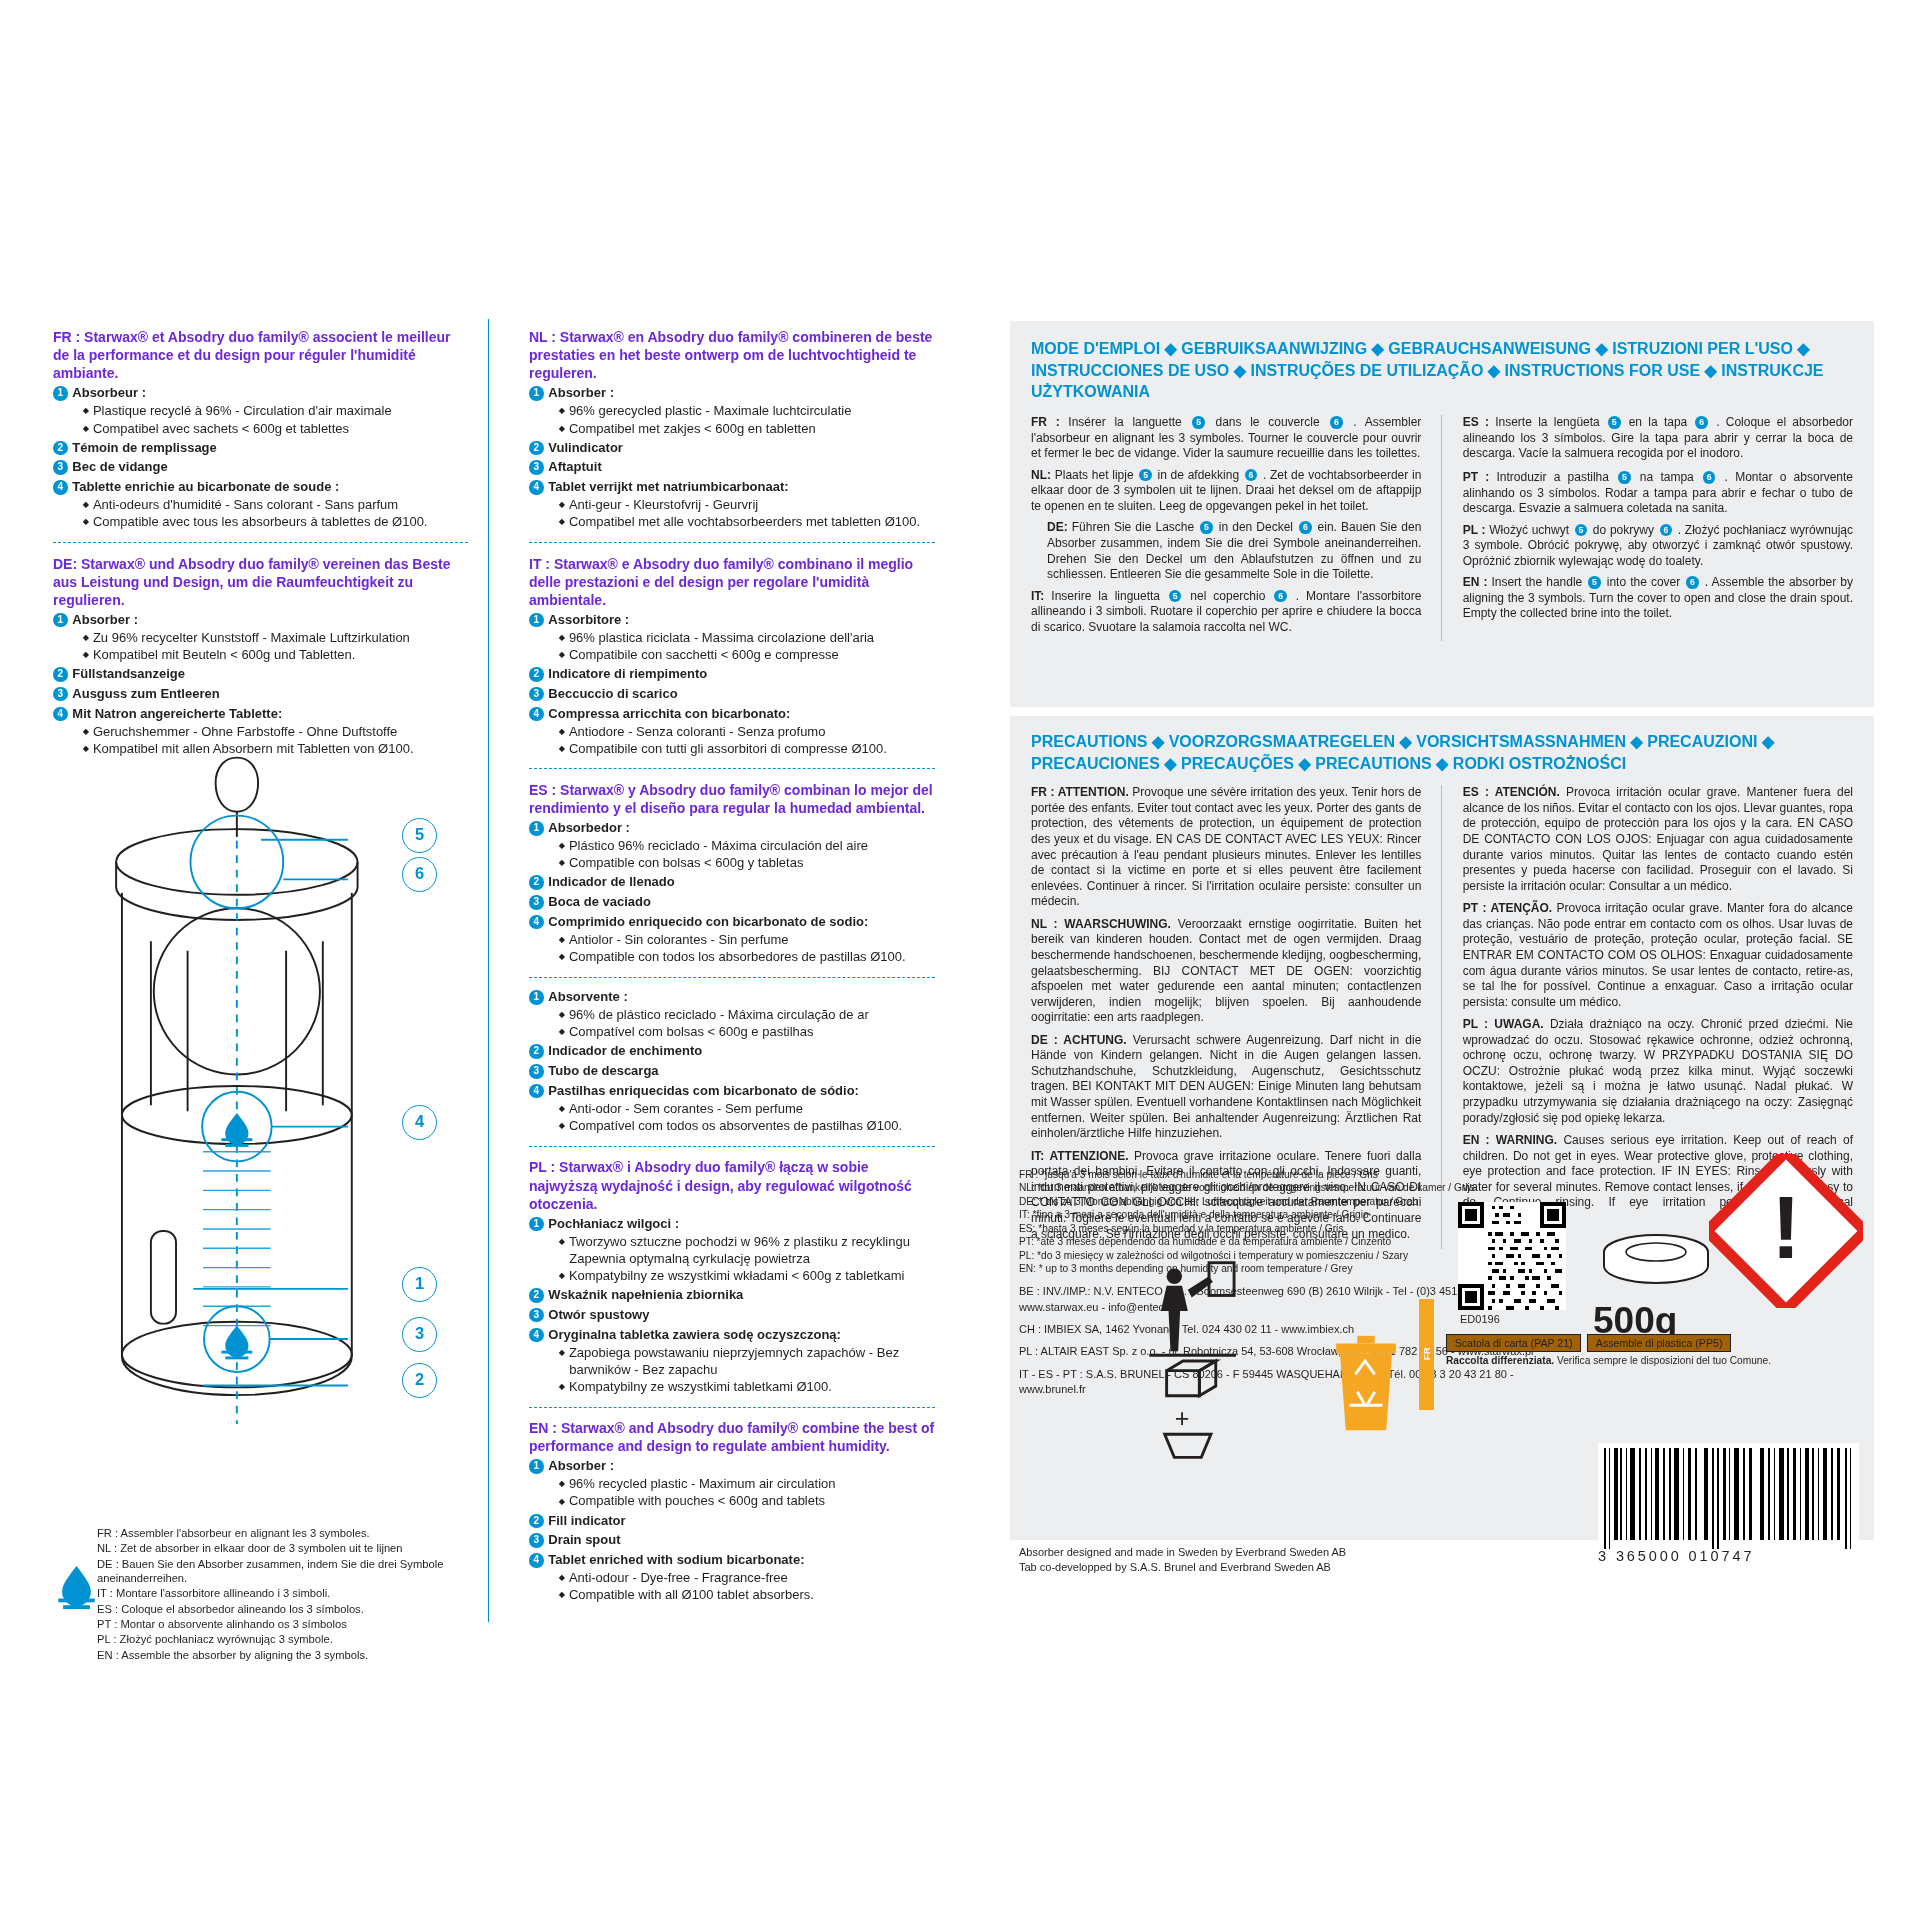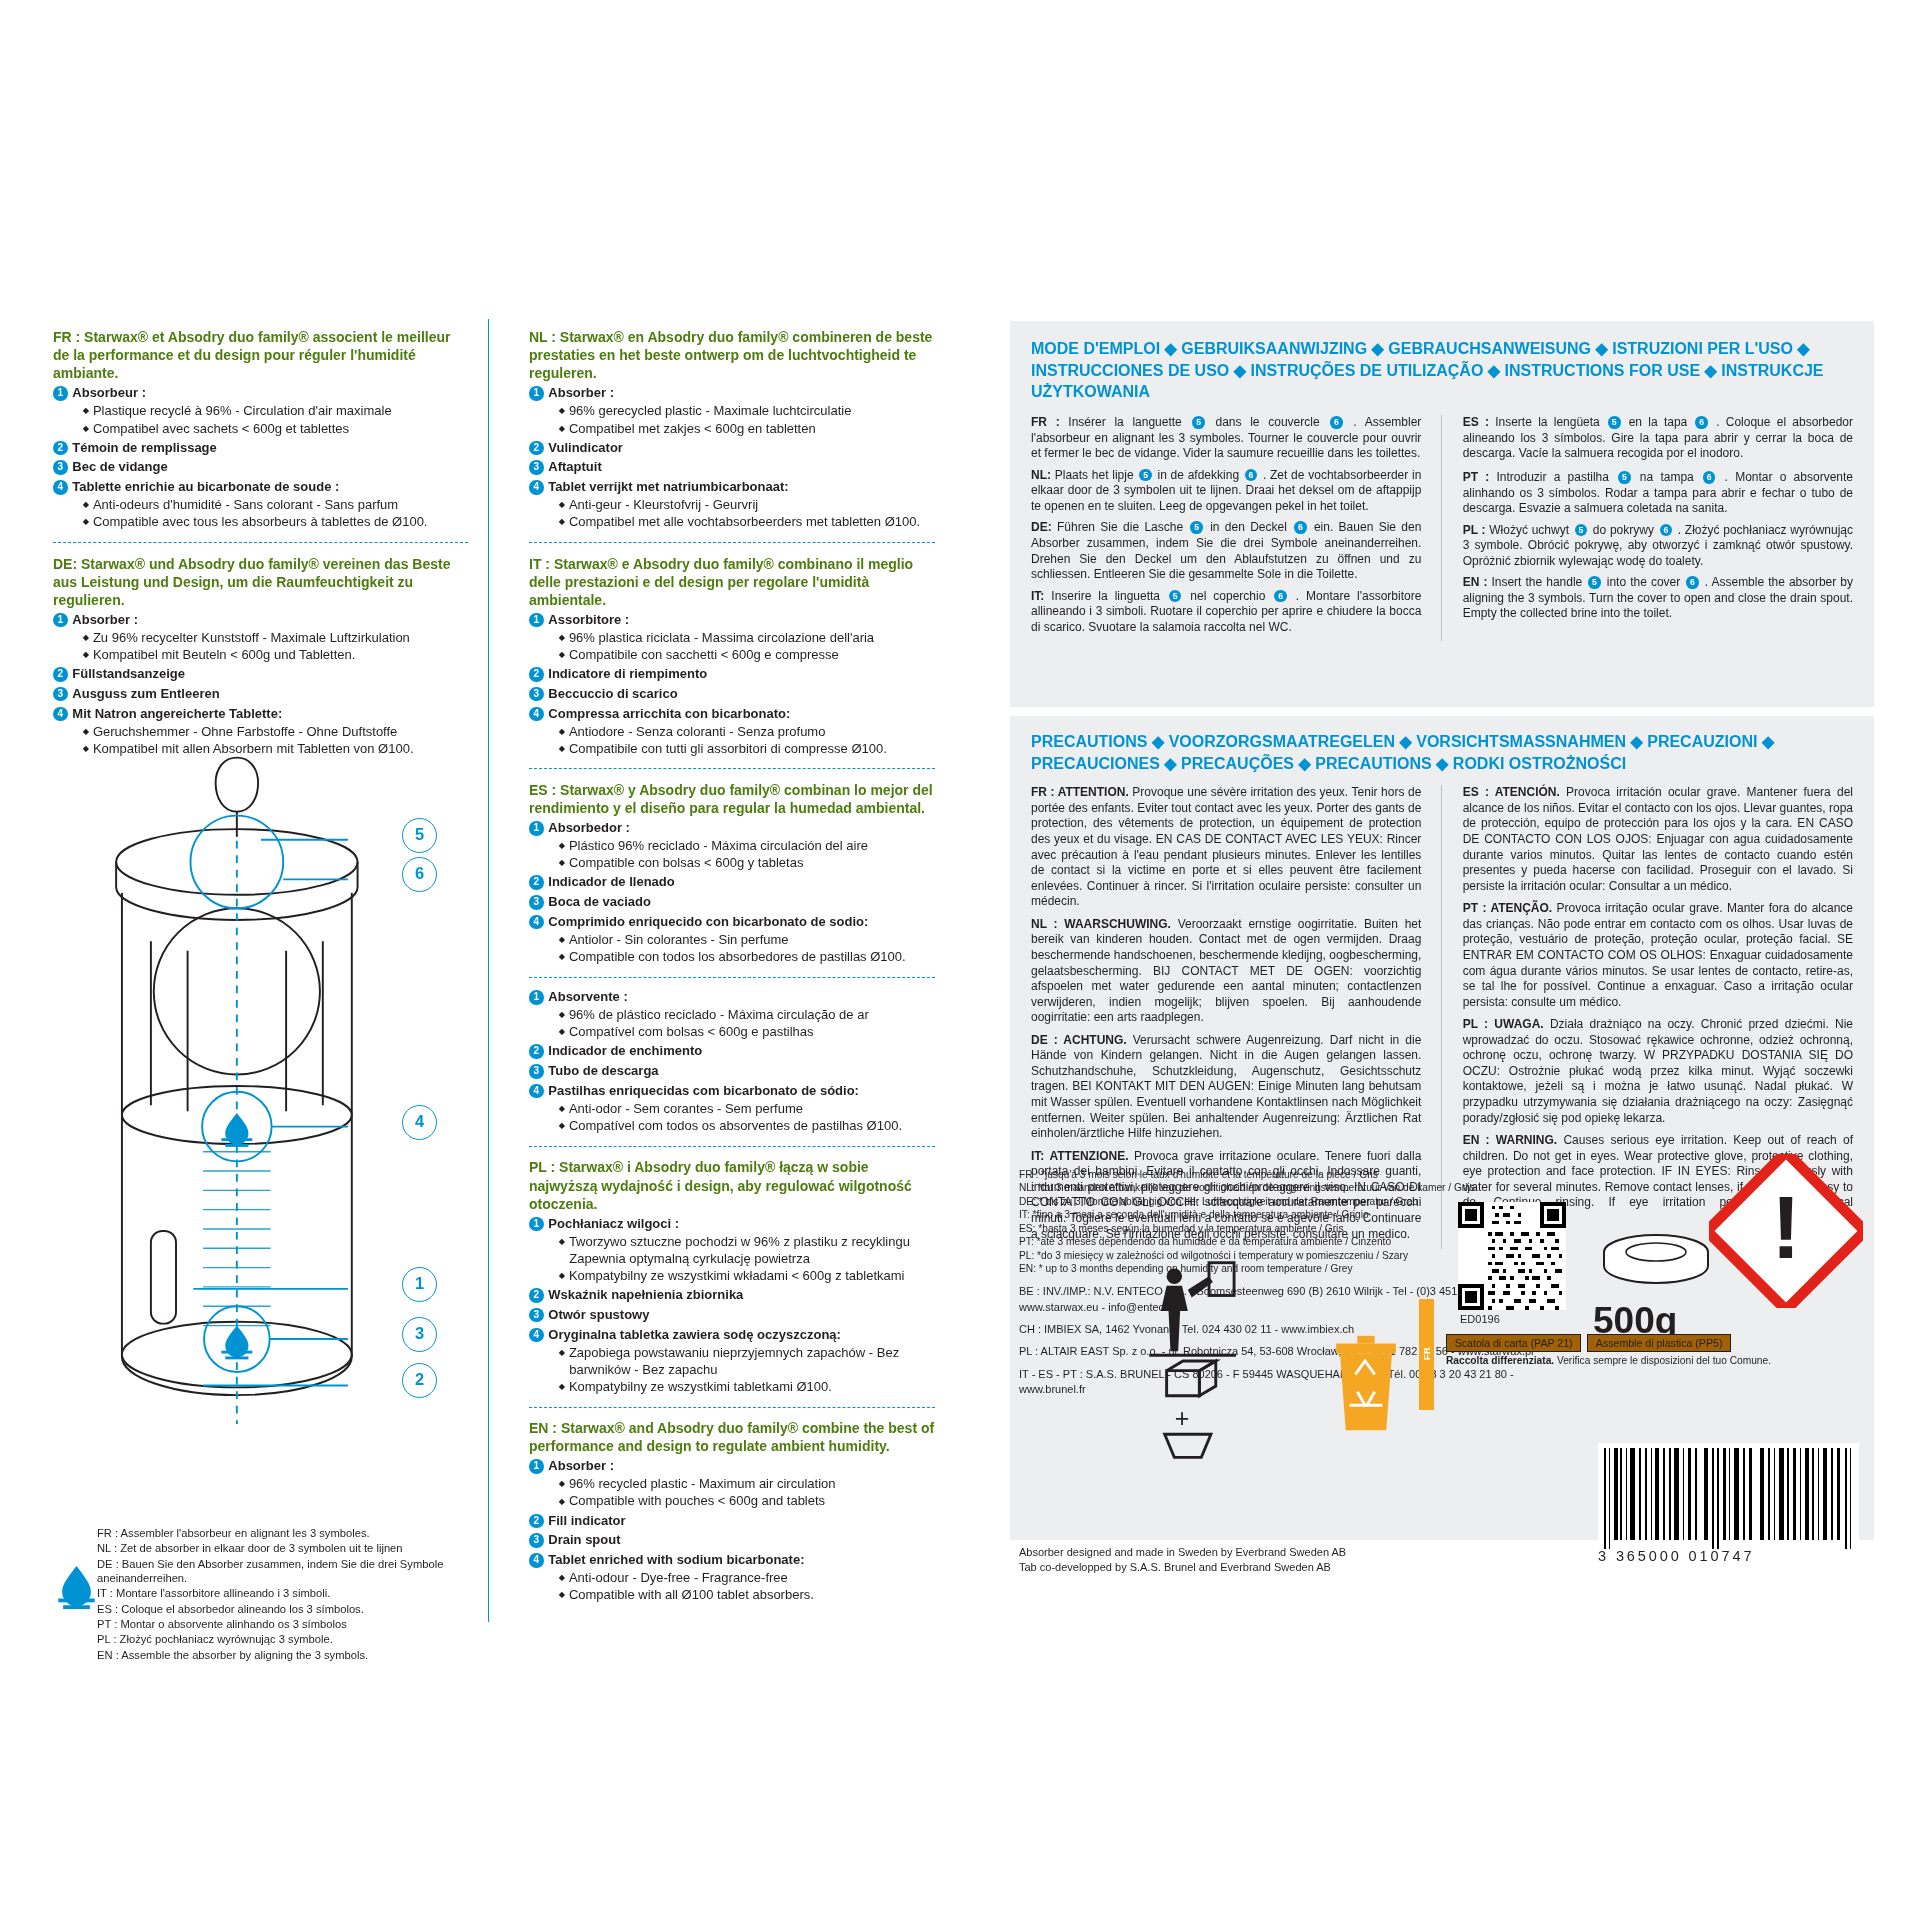--- a/index.html
+++ b/index.html
@@ -1,19 +1,19 @@
 <!DOCTYPE html>
 <html><head>
 <meta charset="utf-8">
 <style>
   html,body{margin:0;padding:0;}
   body{width:1931px;height:1931px;background:#ffffff;font-family:"Liberation Sans",sans-serif;color:#231f20;}
   .page{position:relative;width:1931px;height:1931px;}
   .bold{font-weight:bold;}
-  .hdr{color:#4d7c0f;font-weight:bold;font-size:14px;line-height:1.30;}
+  .hdr{color:#6d28d9;font-weight:bold;font-size:14px;line-height:1.30;}
   .sub{font-weight:bold;font-size:13px;line-height:1.30;color:#231f20;}
   .li{font-size:13px;line-height:1.32;color:#231f20;}
   .dash{border-top:1px dashed #0093d3;margin:11.6px 0 11.6px 0;}
 
   
   .num{
     display:inline-block;width:14.5px;height:14.5px;border-radius:50%;
     background:#0093d3;color:#fff;font-size:10px;font-weight:bold;
     text-align:center;line-height:14.5px;vertical-align:1px;margin-right:4.8px;
     font-family:"Liberation Sans",sans-serif;
@@ -422,21 +422,21 @@
       <div class="l">PL : Złożyć pochłaniacz wyrównując 3 symbole.</div>
       <div class="l">EN : Assemble the absorber by aligning the 3 symbols.</div>
     </div>
 
   <div class="panel" id="panel-top">
     <div class="rhdr" style="margin:17.4px 21px 0 21px;">MODE D'EMPLOI ◆ GEBRUIKSAANWIJZING ◆ GEBRAUCHSANWEISUNG ◆ ISTRUZIONI PER L'USO ◆ INSTRUCCIONES DE USO ◆ INSTRUÇÕES DE UTILIZAÇÃO ◆ INSTRUCTIONS FOR USE ◆ INSTRUKCJE UŻYTKOWANIA</div>
     <div style="display:flex;margin:13.5px 21px 0 21px;gap:21px;">
       <div style="flex:1;border-right:1px solid #b9bec3;padding-right:19.3px;" id="instr-left">
           <div class="rcol" style="margin-bottom: 5.8px;"><b>FR :</b> Insérer la languette <span class="pnum">5</span> dans le couvercle <span class="pnum">6</span> . Assembler l'absorbeur en alignant les 3 symboles. Tourner le couvercle pour ouvrir et fermer le bec de vidange. Vider la saumure recueillie dans les toilettes.</div>
           <div class="rcol" style="margin-bottom: 5.8px;"><b>NL:</b> Plaats het lipje <span class="pnum">5</span> in de afdekking <span class="pnum">6</span> . Zet de vochtabsorbeerder in elkaar door de 3 symbolen uit te lijnen. Draai het deksel om de aftappijp te openen en te sluiten. Leeg de opgevangen pekel in het toilet.</div>
-          <div class="rcol" style="margin-bottom: 5.8px;"><b>DE:</b> Führen Sie die Lasche <span class="pnum">5</span> in den Deckel <span class="pnum">6</span> ein. Bauen Sie den Absorber zusammen, indem Sie die drei Symbole aneinanderreihen. Drehen Sie den Deckel um den Ablaufstutzen zu öffnen und zu schliessen. Entleeren Sie die gesammelte Sole in die Toilette.</div>
+          <div class="rcol" style="margin-bottom: 5.8px; margin-left: 16px;"><b>DE:</b> Führen Sie die Lasche <span class="pnum">5</span> in den Deckel <span class="pnum">6</span> ein. Bauen Sie den Absorber zusammen, indem Sie die drei Symbole aneinanderreihen. Drehen Sie den Deckel um den Ablaufstutzen zu öffnen und zu schliessen. Entleeren Sie die gesammelte Sole in die Toilette.</div>
           <div class="rcol" style="margin-bottom: 5.8px;"><b>IT:</b> Inserire la linguetta <span class="pnum">5</span> nel coperchio <span class="pnum">6</span> . Montare l'assorbitore allineando i 3 simboli. Ruotare il coperchio per aprire e chiudere la bocca di scarico. Svuotare la salamoia raccolta nel WC.</div>
         </div>
       <div style="flex:1;" id="instr-right">
           <div class="rcol" style="margin-bottom: 5.8px;"><b>ES :</b> Inserte la lengüeta <span class="pnum">5</span> en la tapa <span class="pnum">6</span> . Coloque el absorbedor alineando los 3 símbolos. Gire la tapa para abrir y cerrar la boca de descarga. Vacíe la salmuera recogida por el inodoro.</div>
           <div class="rcol" style="margin-bottom: 5.8px; margin-top: 8px;"><b>PT :</b> Introduzir a pastilha <span class="pnum">5</span> na tampa <span class="pnum">6</span> . Montar o absorvente alinhando os 3 símbolos. Rodar a tampa para abrir e fechar o tubo de descarga. Esvazie a salmuera coletada na sanita.</div>
           <div class="rcol" style="margin-bottom: 5.8px;"><b>PL :</b> Włożyć uchwyt <span class="pnum">5</span> do pokrywy <span class="pnum">6</span> . Złożyć pochłaniacz wyrównując 3 symbole. Obrócić pokrywę, aby otworzyć i zamknąć otwór spustowy. Opróżnić zbiornik wylewając wodę do toalety.</div>
           <div class="rcol" style="margin-bottom: 5.8px;"><b>EN :</b> Insert the handle <span class="pnum">5</span> into the cover <span class="pnum">6</span> . Assemble the absorber by aligning the 3 symbols. Turn the cover to open and close the drain spout. Empty the collected brine into the toilet.</div>
         </div>
     </div>
   </div>

